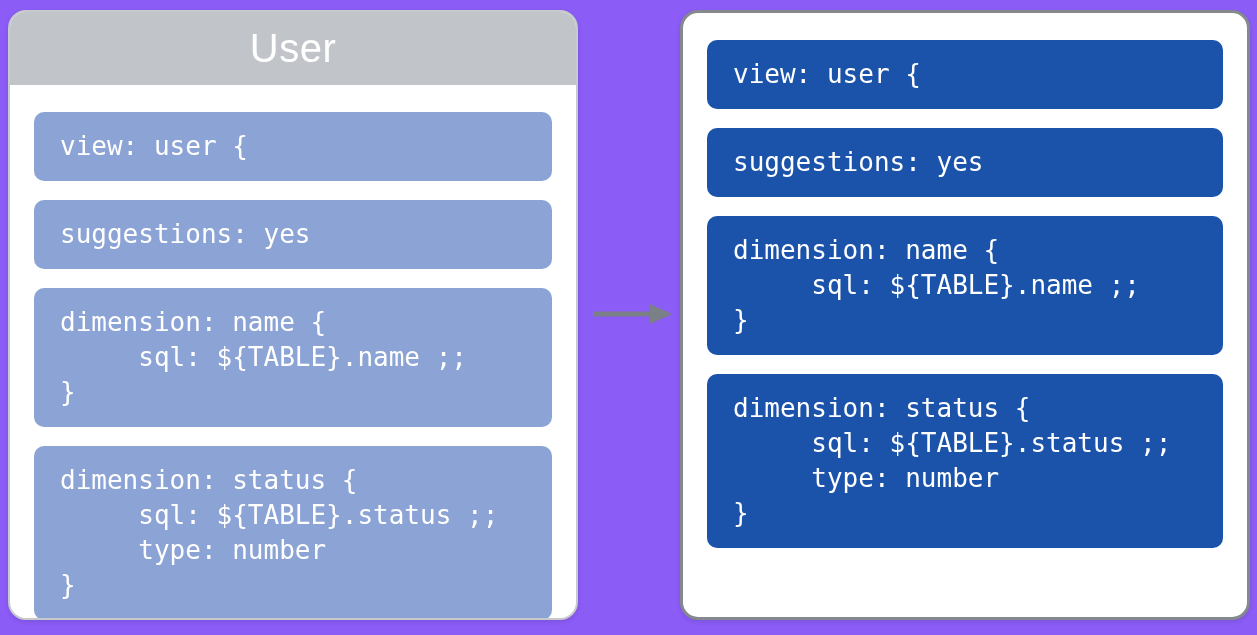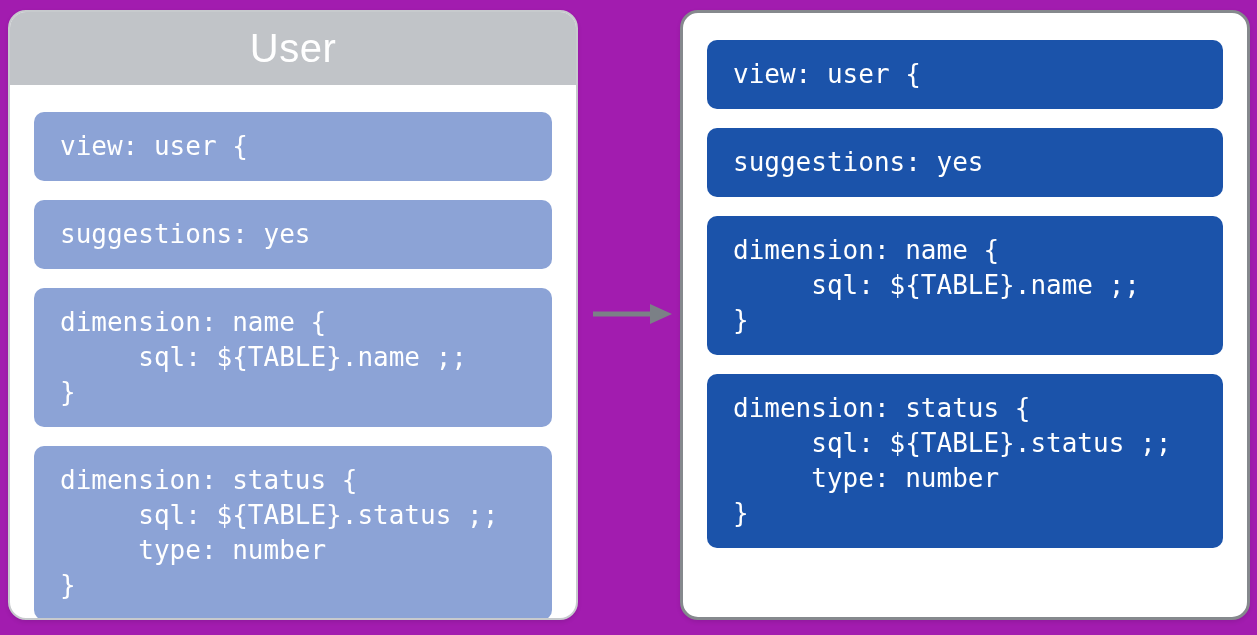--- a/index.html
+++ b/index.html
@@ -18,21 +18,21 @@
     width: 1257px;
     height: 635px;
     background: #ffffff;
     font-family: "Liberation Sans", sans-serif;
     overflow: hidden;
   }
   .canvas {
     position: relative;
     width: 1257px;
     height: 635px;
-    background: #a21caf;
+    background: #8b5cf6;
   }
   .panel {
     position: absolute;
     top: 10px;
     width: 570px;
     height: 610px;
     border-radius: 18px;
     background: #ffffff;
     overflow: hidden;
     box-shadow: 0 2px 4px rgba(0,0,0,0.10);

